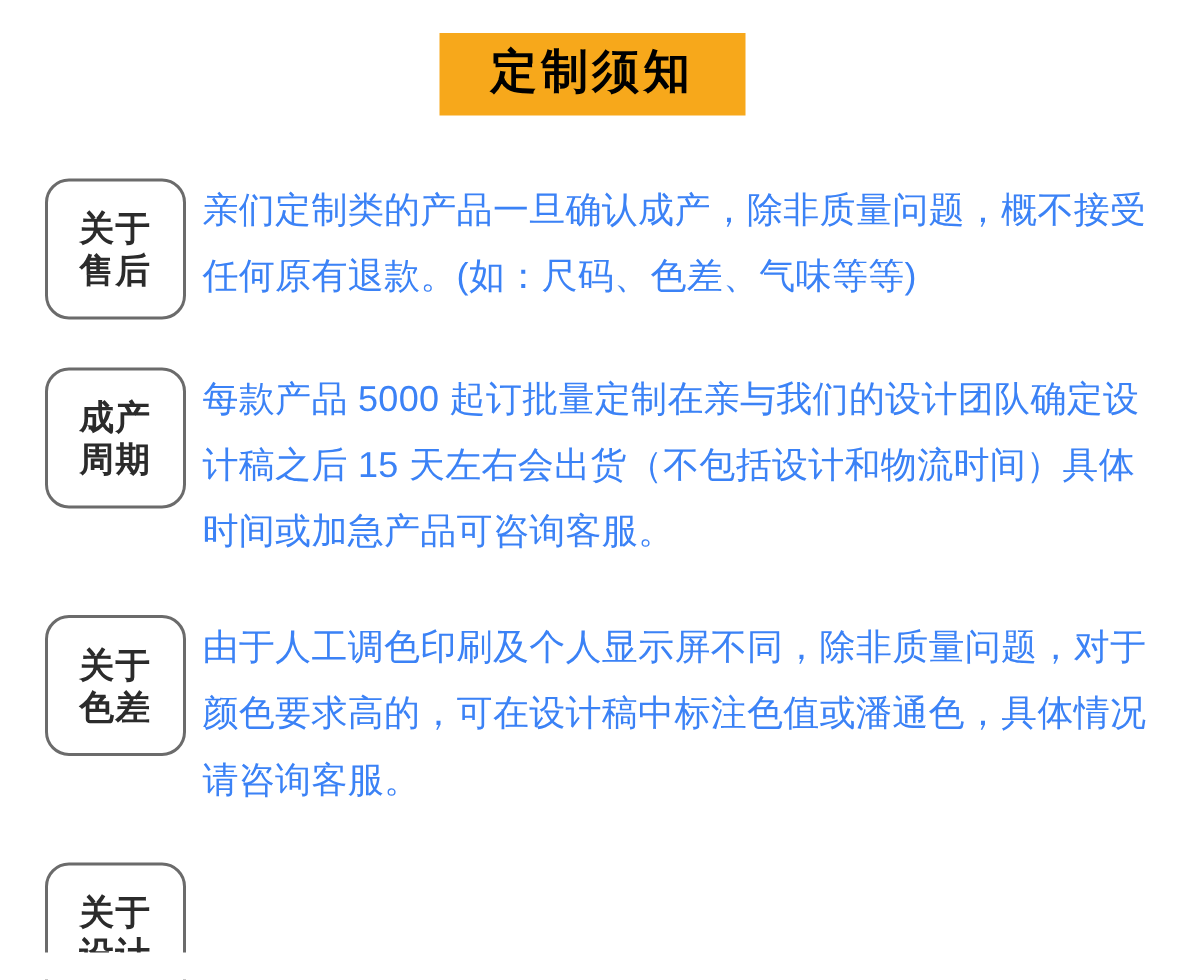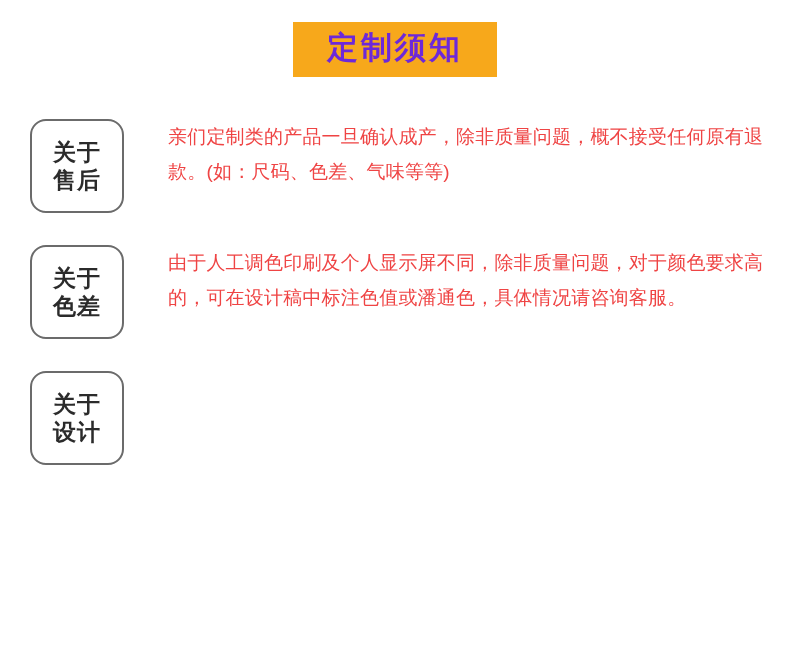--- a/index.html
+++ b/index.html
@@ -21,21 +21,21 @@
     box-sizing: border-box;
   }
   
   .title-wrap {
     display: flex;
     justify-content: center;
     padding-top: 22px;
   }
   .title-banner {
     background: #f7a81b;
-    color: #6d28d9;
+    color: #000000;
     font-size: 31px;
     font-weight: bold;
     letter-spacing: 3px;
     padding: 10px 34px 12px 34px;
     line-height: 1.05;
     text-align: center;
     white-space: nowrap;
   }
   
   .rows {
@@ -69,25 +69,25 @@
     box-sizing: border-box;
     padding: 6px 0;
     margin-top: 2px;
   }
   .tag span {
     display: block;
     text-align: center;
   }
   .body-text {
     flex: 1 1 auto;
-    padding-left: 44px;
+    padding-left: 11px;
     padding-top: 2px;
-    font-size: 19px;
+    font-size: 24px;
     line-height: 1.85;
-    color: #ef4444;
+    color: #3b82f6;
     letter-spacing: 0.2px;
   }
   
   .bottom-strip {
     position: absolute;
     left: 0;
     bottom: 0;
     width: 790px;
     height: 18px;
     background: #ffffff;
@@ -105,20 +105,27 @@
   <div class="rows">
 
     <div class="row">
       <div class="tag">
         <span>关于</span>
         <span>售后</span>
       </div>
       <div class="body-text">亲们定制类的产品一旦确认成产，除非质量问题，概不接受任何原有退款。(如：尺码、色差、气味等等)</div>
     </div>
 
+    <div class="row">
+      <div class="tag">
+        <span>成产</span>
+        <span>周期</span>
+      </div>
+      <div class="body-text">每款产品 5000 起订批量定制在亲与我们的设计团队确定设计稿之后 15 天左右会出货（不包括设计和物流时间）具体时间或加急产品可咨询客服。</div>
+    </div>
 
     <div class="row">
       <div class="tag">
         <span>关于</span>
         <span>色差</span>
       </div>
       <div class="body-text">由于人工调色印刷及个人显示屏不同，除非质量问题，对于颜色要求高的，可在设计稿中标注色值或潘通色，具体情况请咨询客服。</div>
     </div>
 
     <div class="row">

